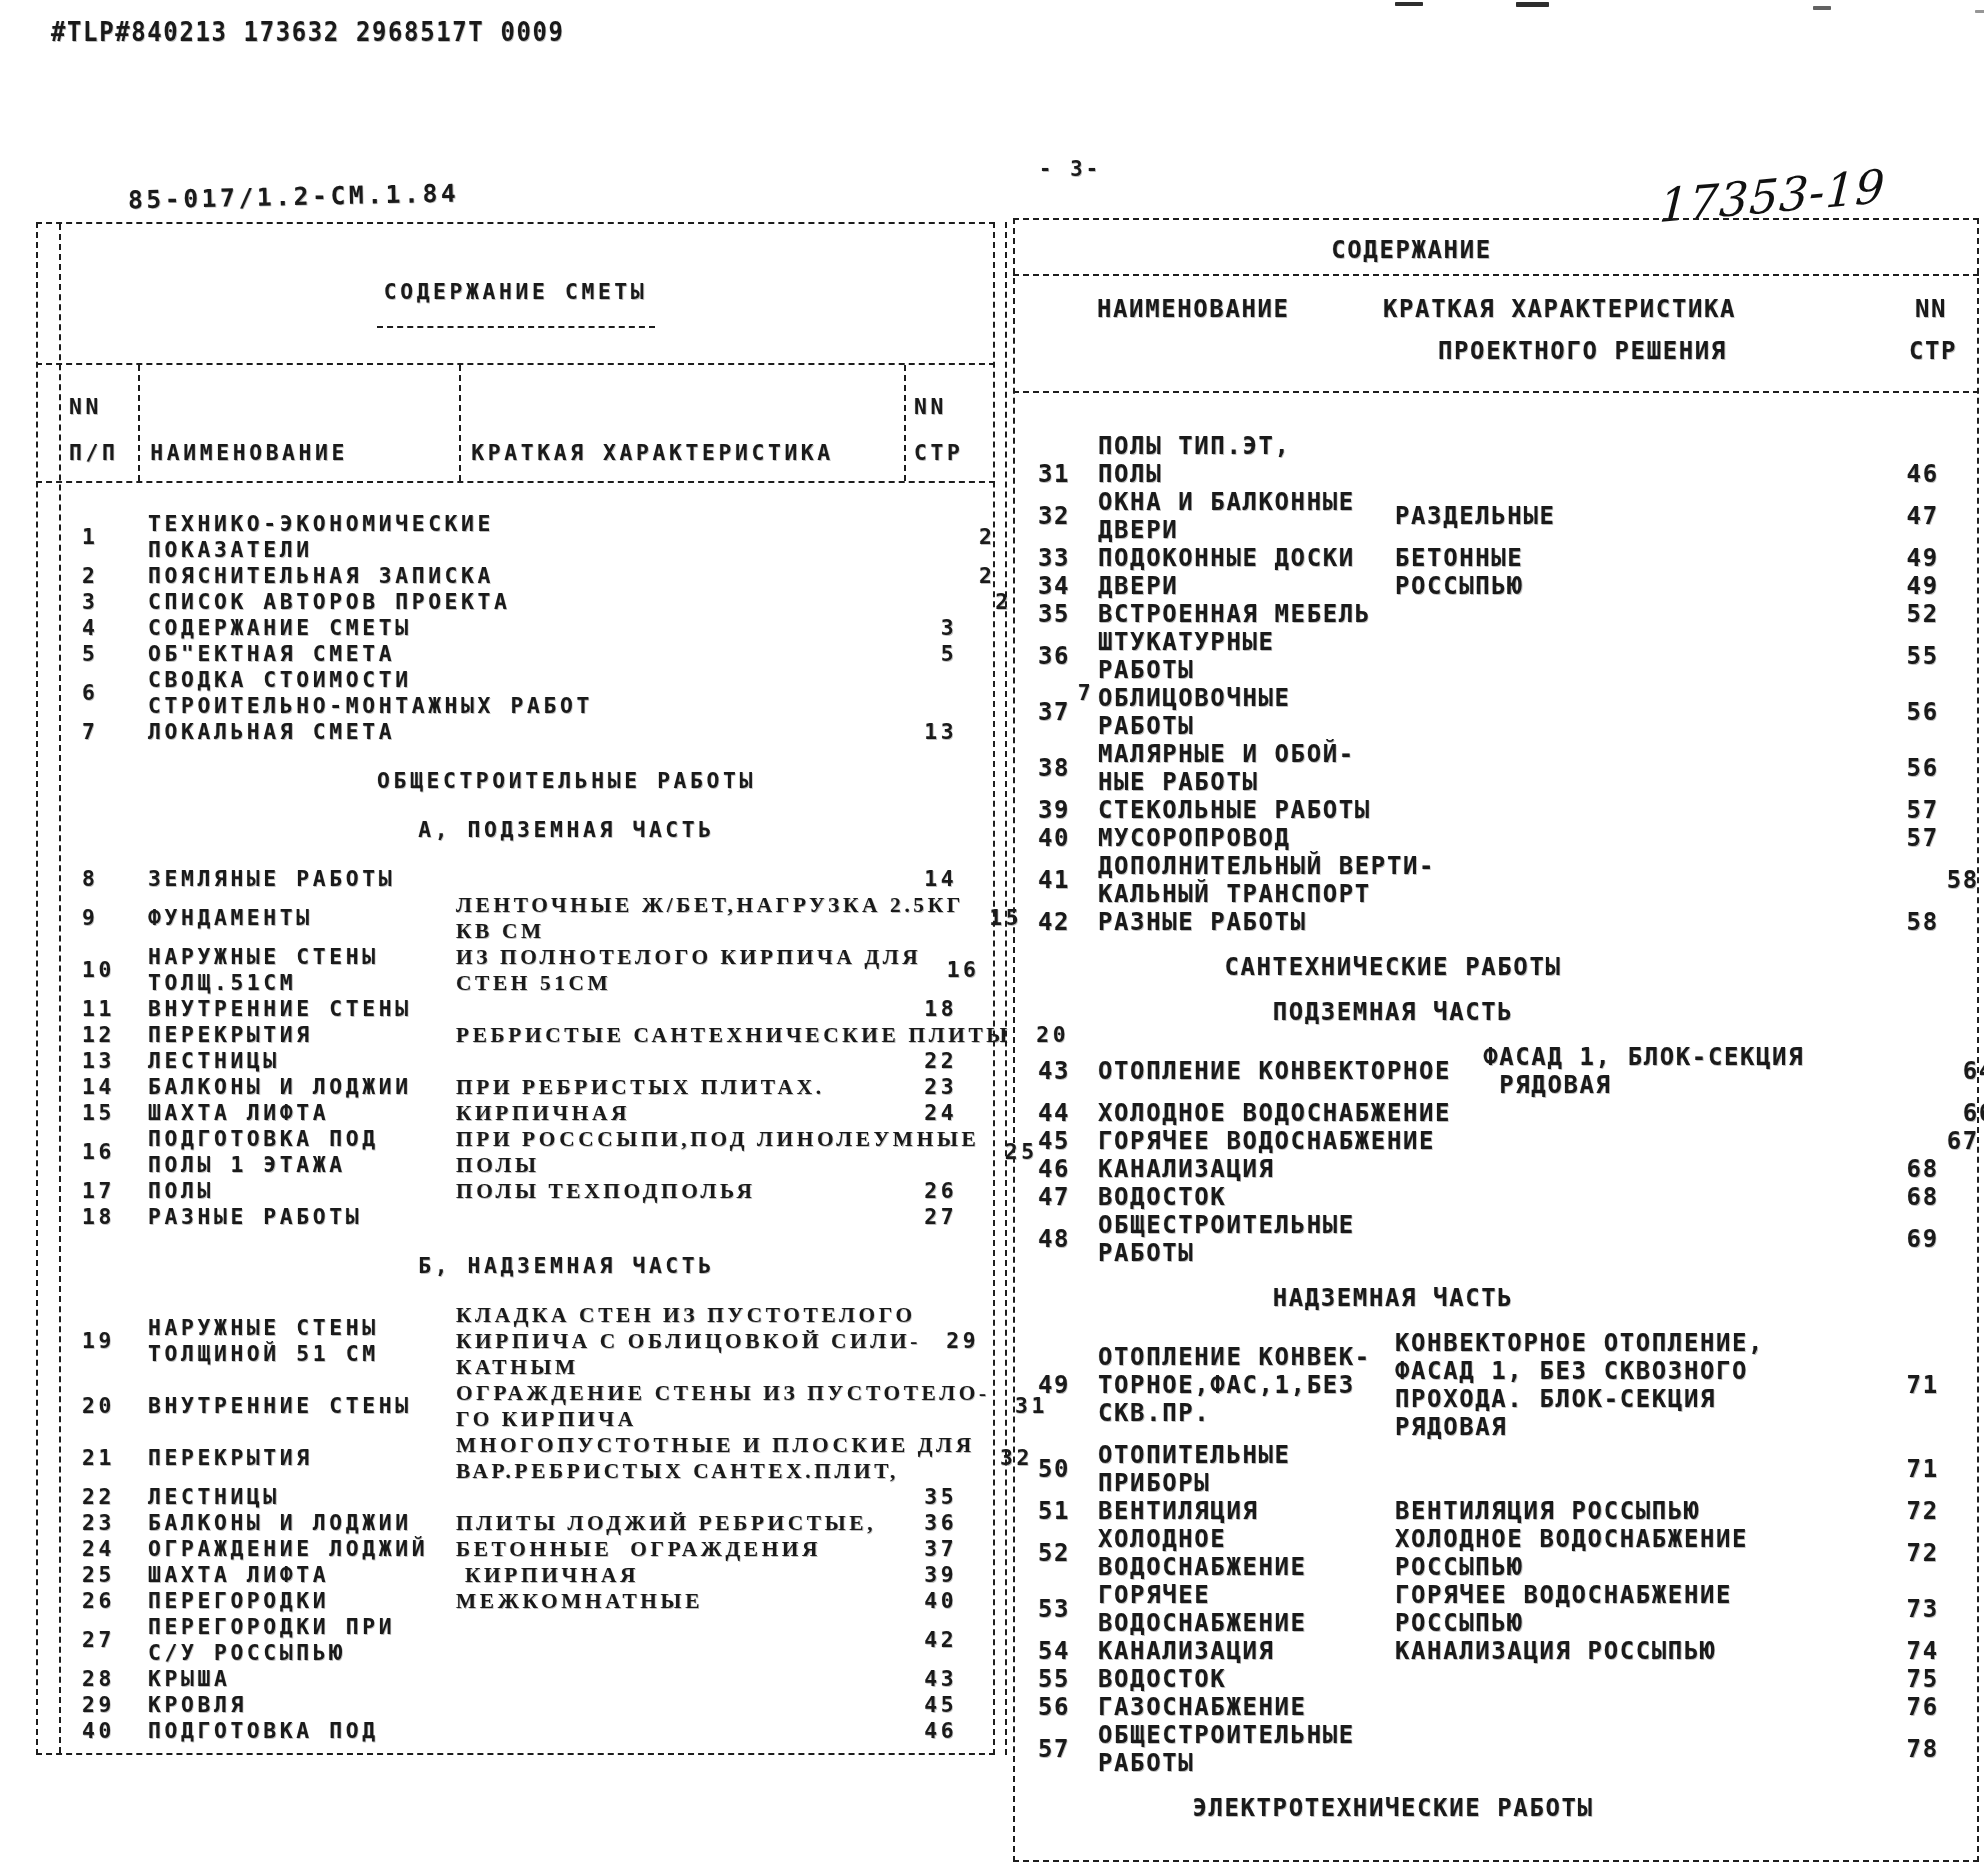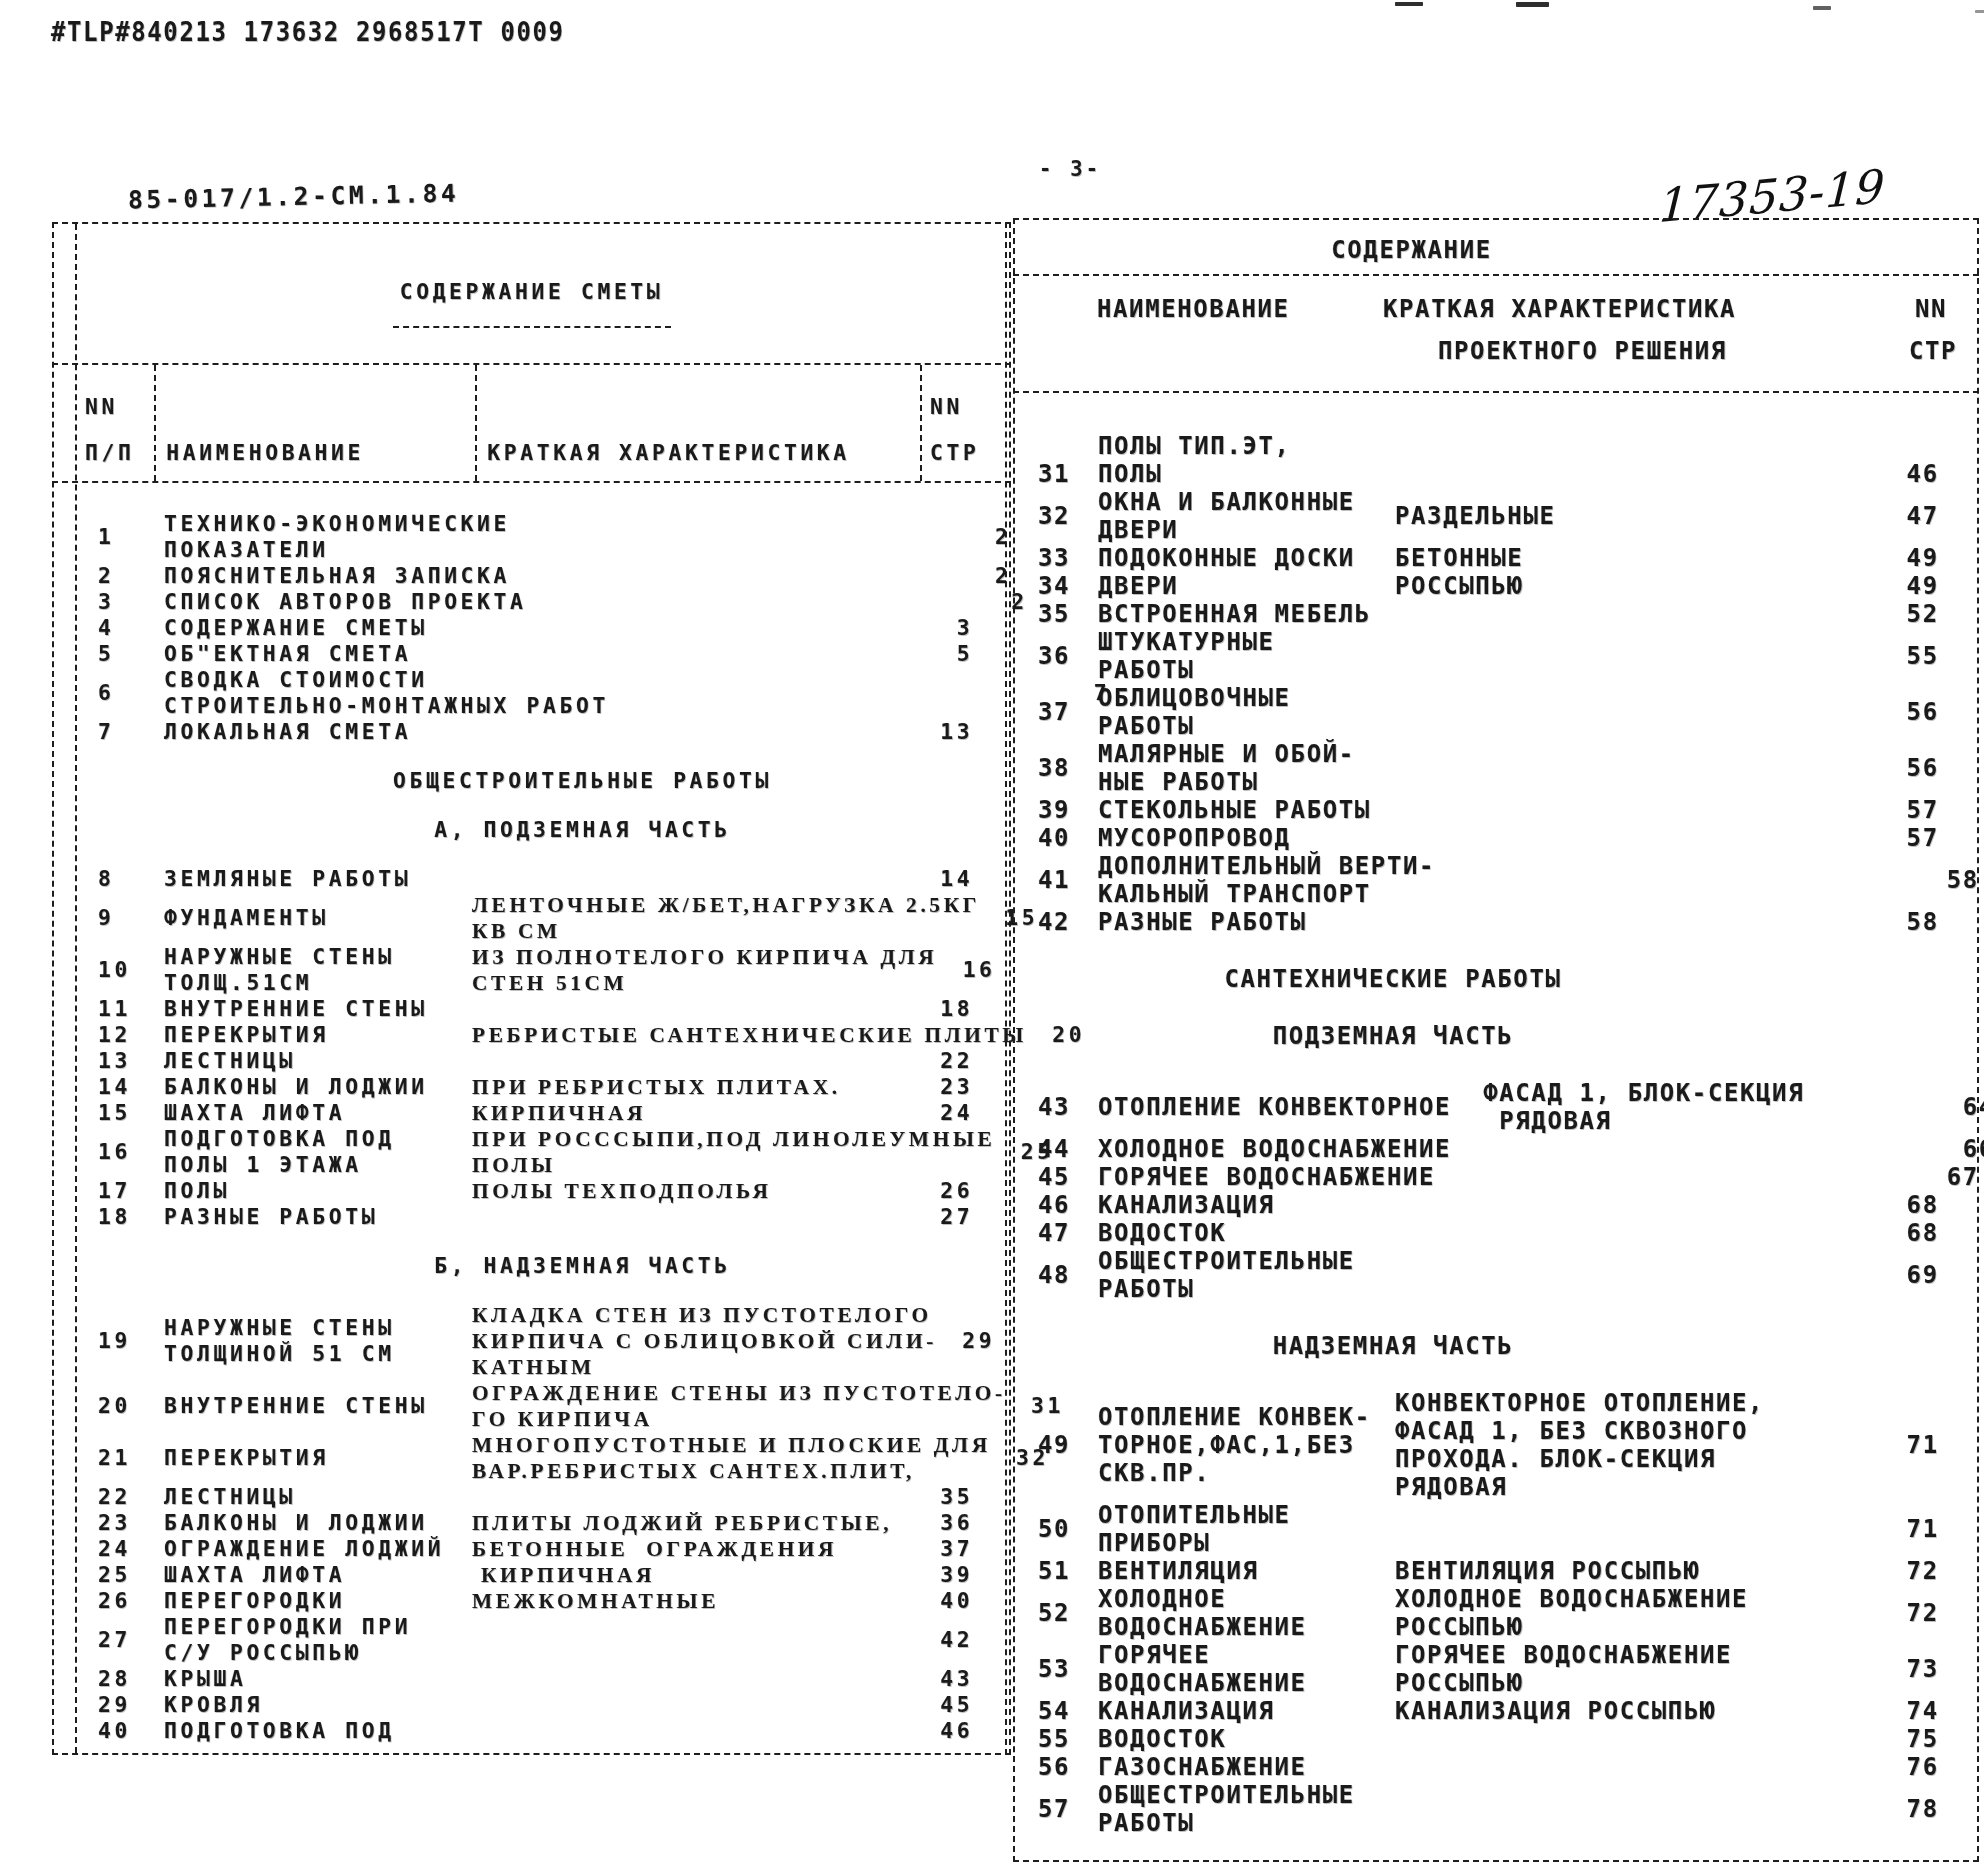--- a/index.html
+++ b/index.html
@@ -14,21 +14,21 @@
          transform:scaleY(1.14);transform-origin:left top;white-space:pre;}
   #doc-code{position:absolute;left:128px;top:182px;font-size:24.6px;letter-spacing:3.6px;
          transform:rotate(-1.2deg);white-space:pre;}
   #page-no{position:absolute;left:1039px;top:157px;font-size:20.6px;letter-spacing:3.2px;white-space:pre;}
   #handwritten{position:absolute;left:1659px;top:169px;font-size:46px;
          font-family:"DejaVu Serif", serif;font-style:italic;font-weight:normal;
          transform:rotate(-5deg) skewX(-8deg);letter-spacing:0.8px;color:#111;}
   .artifact{position:absolute;background:#2e2e2e;border-radius:0.8px;}
   
   .panel{position:absolute;border:2.4px dashed #1d1d1d;box-sizing:border-box;background:transparent;}
-  #left-panel{left:52px;top:222px;width:959px;height:1533px;}
+  #left-panel{left:36px;top:222px;width:959px;height:1533px;}
   #right-panel{left:1013px;top:218px;width:966px;height:1644px;}
   .vline{position:absolute;border-left:2.4px dashed #1d1d1d;}
   #mid-vline{left:1005px;top:222px;height:1533px;}
   #lp-inner-vline{left:20.6px;top:0;height:100%;}
   .hline{position:absolute;left:-2.4px;right:-2.4px;border-top:2.4px dashed #1d1d1d;}
   
   .lp-header{position:relative;height:287px;font-size:21.4px;letter-spacing:3.6px;}
   .lp-title{position:absolute;top:55px;width:100%;text-align:center;white-space:pre;}
   .lp-underline{position:absolute;top:102px;left:50%;transform:translateX(-50%);
                 width:278px;border-top:2.8px dashed #1d1d1d;}
@@ -58,21 +58,21 @@
   #left-panel  .c.no{flex:0 0 110px;padding-left:44px;}
   #left-panel  .c.name{flex:0 0 308px;}
   #left-panel  .c.char{flex:0 0 443px;font-family:Liberation Serif, serif;}
   #left-panel  .c.page{flex:0 0 75px;text-align:right;padding-right:16.7px;}
   #right-panel .c.no{flex:0 0 83px;padding-left:23px;}
   #right-panel .c.name{flex:0 0 297px;}
   #right-panel .c.char{flex:0 0 491px;}
   #right-panel .c.page{flex:0 0 67px;text-align:right;padding-right:14.3px;}
   .heading{width:100%;box-sizing:border-box;text-align:center;white-space:pre;}
   #left-panel  .heading{padding-left:102px;margin:23px 0;}
-  #right-panel .heading{padding-right:206px;margin:29px 0;}
+  #right-panel .heading{padding-right:206px;margin:17px 0;}
 </style>
 </head>
 <body>
 
 <div id="stamp" class="ink">#TLP#840213 173632 2968517T 0009</div>
 <div id="doc-code" class="ink">85-017/1.2-СМ.1.84</div>
 <div id="page-no" class="ink">- 3-</div>
 <div id="handwritten">17353-19</div>
 
 <div class="artifact" style="left:1395px;top:2.4px;width:28px;height:4px;"></div>

